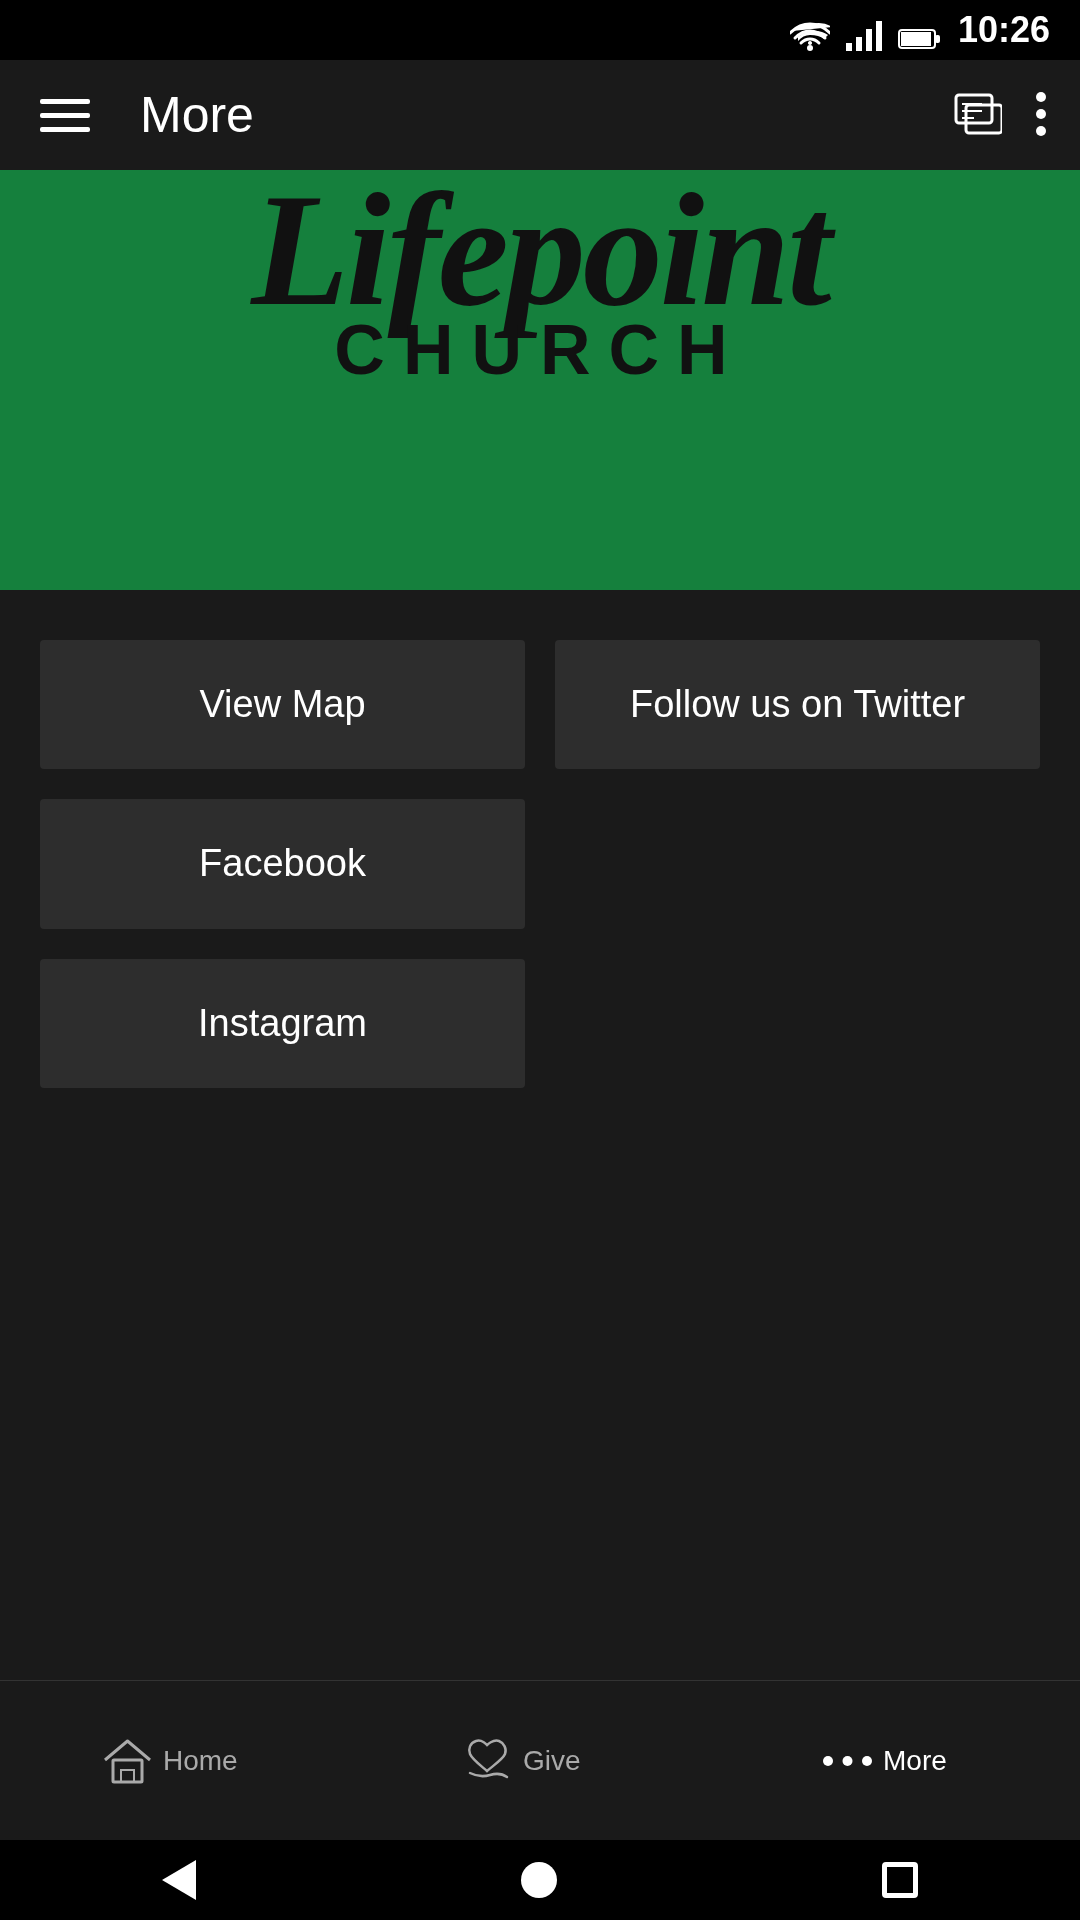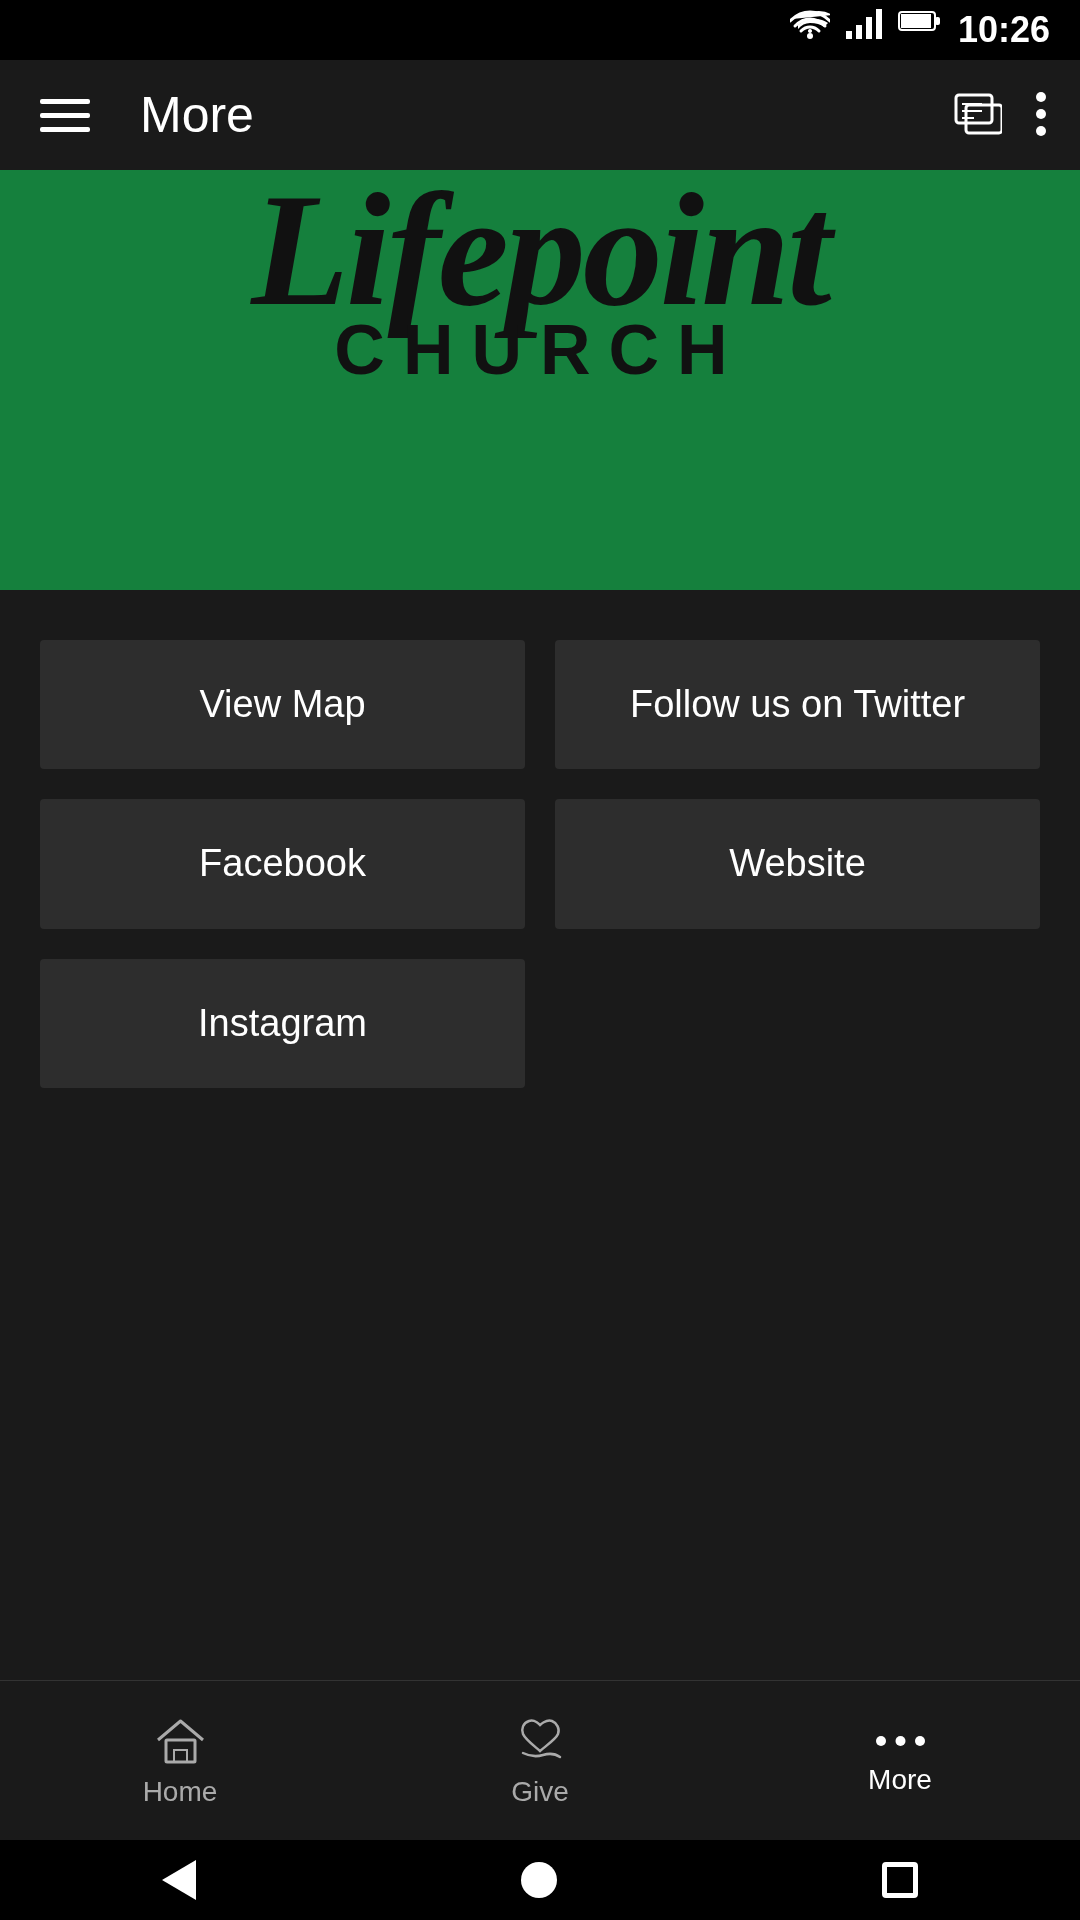--- a/index.html
+++ b/index.html
@@ -22,21 +22,21 @@
       display: flex;
       align-items: center;
       justify-content: flex-end;
       padding: 0 30px;
       gap: 20px;
       flex-shrink: 0;
     }
 
     .status-icons {
       display: flex;
-      align-items: flex-start;
+      align-items: flex-end;
       gap: 16px;
     }
 
     .time {
       color: #fff;
       font-size: 36px;
       font-weight: bold;
     }
 
     
@@ -174,21 +174,21 @@
       height: 160px;
       display: flex;
       align-items: center;
       justify-content: space-around;
       border-top: 1px solid #333;
       flex-shrink: 0;
     }
 
     .nav-tab {
       display: flex;
-      flex-direction: column;
+      flex-direction: row;
       align-items: center;
       gap: 8px;
       cursor: pointer;
       background: none;
       border: none;
       color: #aaa;
       font-size: 28px;
       min-width: 160px;
     }
 
@@ -302,21 +302,20 @@
     <div class="logo-church">CHURCH</div>
   </div>
 </div>
 
 <div class="content-area">
 
   <div class="buttons-grid">
     <button class="action-btn">View Map</button>
     <button class="action-btn">Follow us on Twitter</button>
     <button class="action-btn">Facebook</button>
-    <button class="action-btn">Website</button>
     <button class="action-btn full-width-btn">Instagram</button>
   </div>
 
 
 </div>
 
 <div class="bottom-nav">
 
   <button class="nav-tab">
     <svg width="55" height="55" viewBox="0 0 55 55" fill="none">

